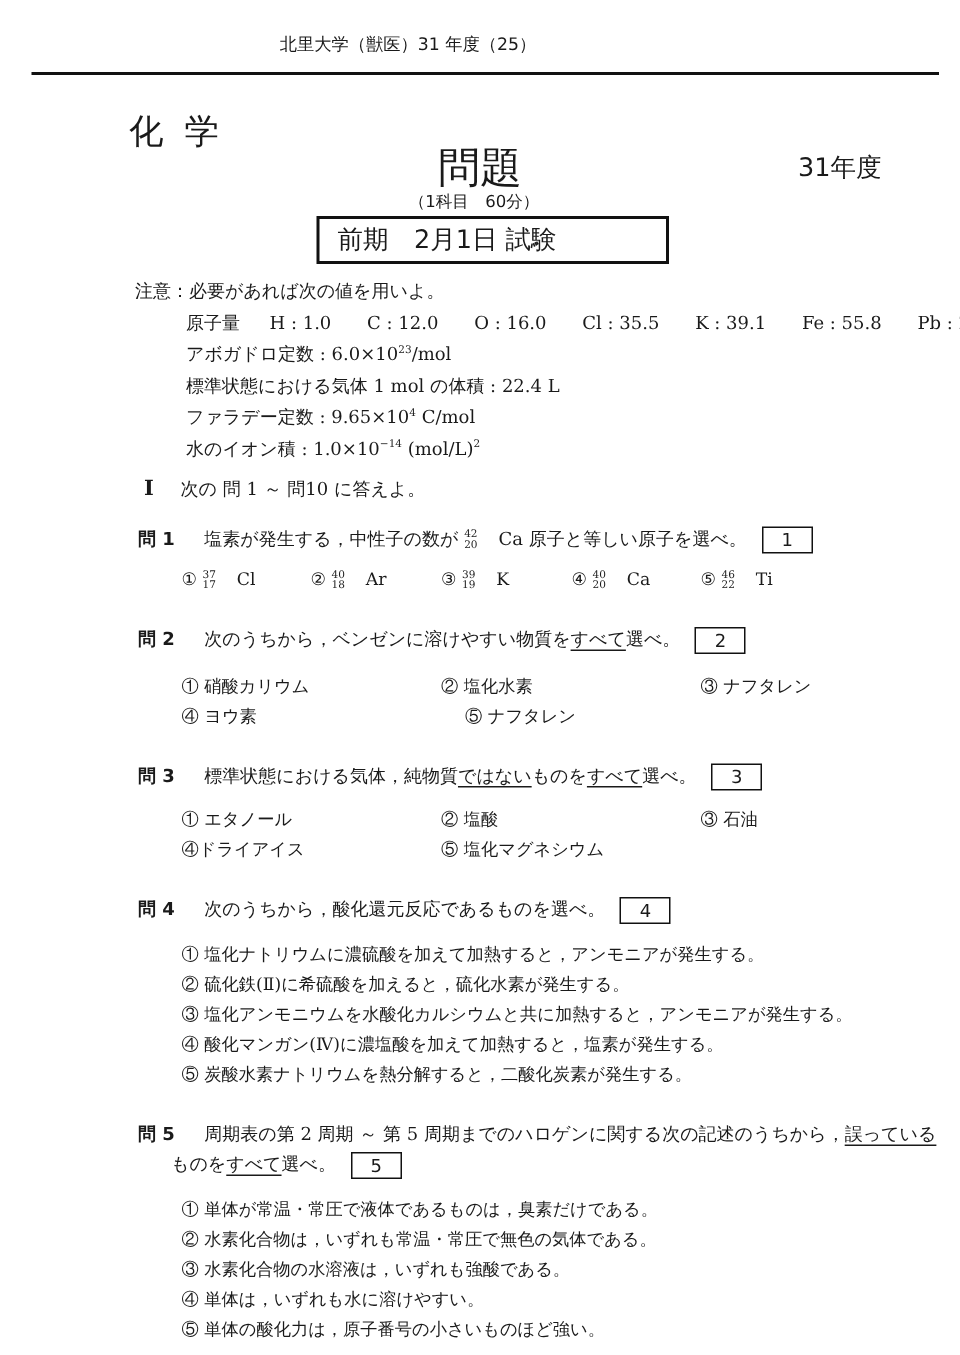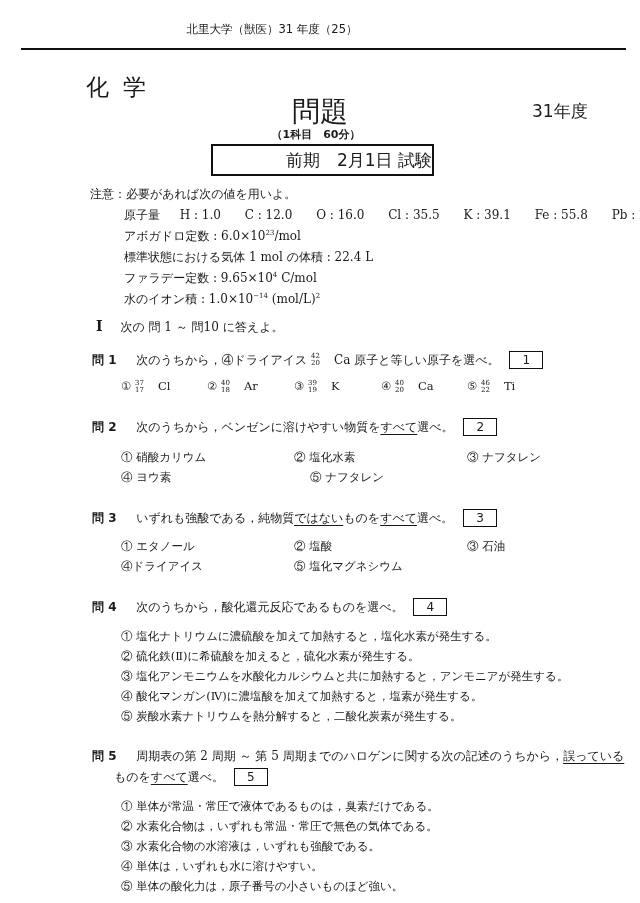--- a/index.html
+++ b/index.html
@@ -5,23 +5,23 @@
   html, body { margin:0; padding:0; background:#ffffff; }
   body { width:640px; height:903px; position:relative; overflow:hidden; color:#1a1a1a;
          font-family: "DejaVu Serif", "Liberation Serif", serif; }
   .abs { position:absolute; white-space:nowrap; }
   .sans { font-family: "DejaVu Sans", "Liberation Sans", sans-serif; }
   .hdr { left:0; width:544px; top:22px; text-align:center; font-size:11.5px; }
   .rule { left:21px; width:605px; top:48px; height:2px; background:#111; }
   .subj { left:65px; top:72px; font-size:23px; letter-spacing:14px;margin-left:21px; }
   .mondai { left:0; width:640px; top:93px; text-align:center; font-size:28px; }
   .year { left:532px; top:100px; font-size:17px; }
-  .dur { left:0; width:632px; top:127px; text-align:center; font-size:11px;font-weight:bold; }
+  .dur { left:0; width:632px; top:127px; text-align:center; font-size:11px; }
   .tbox { left:211px; top:144px; width:219px; height:28px; border:2px solid #111;
-          text-align:right; font-size:17px; line-height:28px; }
+          text-align:left; font-size:17px; line-height:28px;padding-left:12px; }
   .note { font-size:12px; }
   .q { font-size:12px; }
   .qlabel { font-weight:bold; font-family:"DejaVu Sans","Liberation Sans",sans-serif; }
   .ansbox { display:inline-block; border:1.5px solid #111; width:32px; height:16px; line-height:16px;
             text-align:center; font-family:"DejaVu Sans","Liberation Sans",sans-serif; font-size:12px;
             vertical-align:middle; margin-left:6px; }
   .ul { text-decoration:underline; text-underline-offset:3px; }
   .opt { font-size:11.5px; }
   .iso { display:inline-flex; flex-direction:column; font-size:7px; line-height:7px; vertical-align:middle; text-align:right; margin-right:14px; }
   sup { font-size:7px; }
@@ -62,21 +62,21 @@
 </div>
 
 <div class="abs q" style="left:96px;top:318px;">
   <span style="font-weight:bold;font-size:14px;margin-right:14px;">Ⅰ</span>
   <span>次の 問 1 ～ 問10 に答えよ。</span>
 </div>
 
 <div class="abs q" style="left:92px;top:351px;">
   <span class="qlabel">問 1</span>
   <span style="display:inline-block;width:12px"></span>
-  <span>次のうちから，④ドライアイス </span><span class="iso">
+  <span>塩素が発生する，中性子の数が </span><span class="iso">
       <span>42</span>
       <span>20</span>
     </span><span>Ca</span><span> 原子と等しい原子を選べ。</span>
   <span class="ansbox">1</span>
 </div>
 <div class="abs opt" style="left:121px;top:379px;"><span>①</span> <span class="iso">
       <span>37</span>
       <span>17</span>
     </span><span>Cl</span></div>
 <div class="abs opt" style="left:207px;top:379px;"><span>②</span> <span class="iso">
@@ -104,36 +104,36 @@
 </div>
 <div class="abs opt" style="left:121px;top:450px;">① 硝酸カリウム</div>
 <div class="abs opt" style="left:294px;top:450px;">② 塩化水素</div>
 <div class="abs opt" style="left:467px;top:450px;">③ ナフタレン</div>
 <div class="abs opt" style="left:121px;top:470px;">④ ヨウ素</div>
 <div class="abs opt" style="left:294px;top:470px;margin-left:16px;">⑤ ナフタレン</div>
 
 <div class="abs q" style="left:92px;top:509px;">
   <span class="qlabel">問 3</span>
   <span style="display:inline-block;width:12px"></span>
-  <span>いずれも強酸である，純物質</span><span class="ul">ではない</span><span>ものを</span><span class="ul">すべて</span><span>選べ。</span>
+  <span>標準状態における気体，純物質</span><span class="ul">ではない</span><span>ものを</span><span class="ul">すべて</span><span>選べ。</span>
   <span class="ansbox">3</span>
 </div>
 <div class="abs opt" style="left:121px;top:539px;">① エタノール</div>
 <div class="abs opt" style="left:294px;top:539px;">② 塩酸</div>
 <div class="abs opt" style="left:467px;top:539px;">③ 石油</div>
 <div class="abs opt" style="left:121px;top:559px;">④ドライアイス</div>
 <div class="abs opt" style="left:294px;top:559px;">⑤ 塩化マグネシウム</div>
 
 <div class="abs q" style="left:92px;top:598px;">
   <span class="qlabel">問 4</span>
   <span style="display:inline-block;width:12px"></span>
   <span>次のうちから，酸化還元反応であるものを選べ。</span>
   <span class="ansbox">4</span>
 </div>
-<div class="abs opt" style="left:121px;top:629px;">① 塩化ナトリウムに濃硫酸を加えて加熱すると，塩化水素が発生する。</div>
+<div class="abs opt" style="left:121px;top:629px;">① 塩化ナトリウムに濃硫酸を加えて加熱すると，アンモニアが発生する。</div>
 <div class="abs opt" style="left:121px;top:649px;">② 硫化鉄(Ⅱ)に希硫酸を加えると，硫化水素が発生する。</div>
 <div class="abs opt" style="left:121px;top:669px;">③ 塩化アンモニウムを水酸化カルシウムと共に加熱すると，アンモニアが発生する。</div>
 <div class="abs opt" style="left:121px;top:689px;">④ 酸化マンガン(Ⅳ)に濃塩酸を加えて加熱すると，塩素が発生する。</div>
 <div class="abs opt" style="left:121px;top:709px;">⑤ 炭酸水素ナトリウムを熱分解すると，二酸化炭素が発生する。</div>
 
 <div class="abs q" style="left:92px;top:748px;">
   <span class="qlabel">問 5</span>
   <span style="display:inline-block;width:12px"></span>
   <span>周期表の第 2 周期 ～ 第 5 周期までのハロゲンに関する次の記述のうちから，</span><span class="ul">誤っている</span>
 </div>

